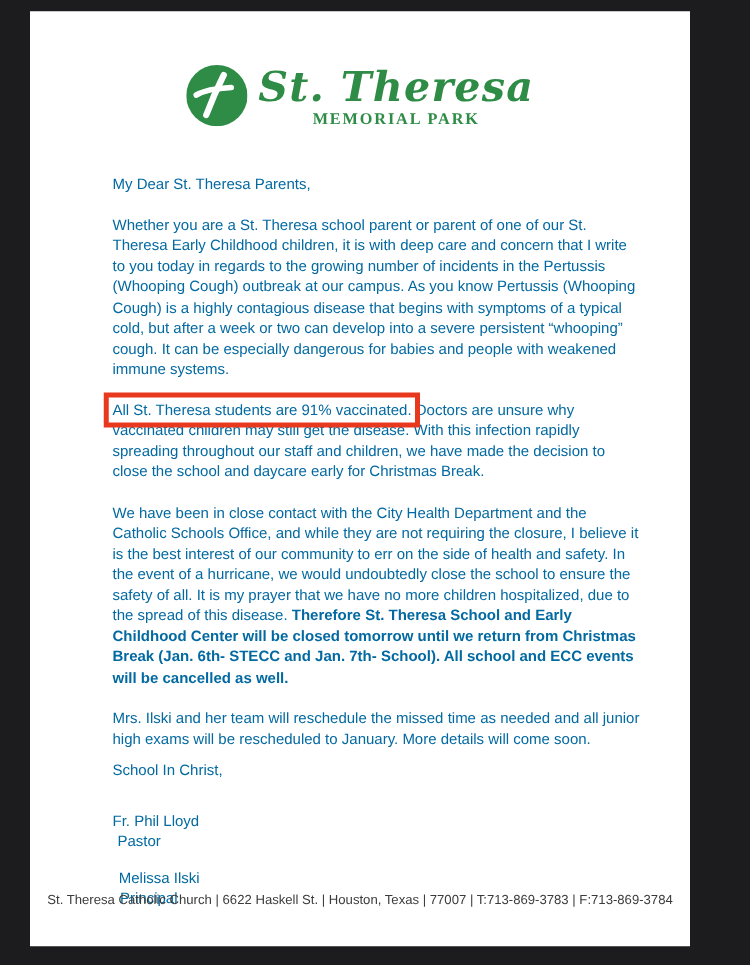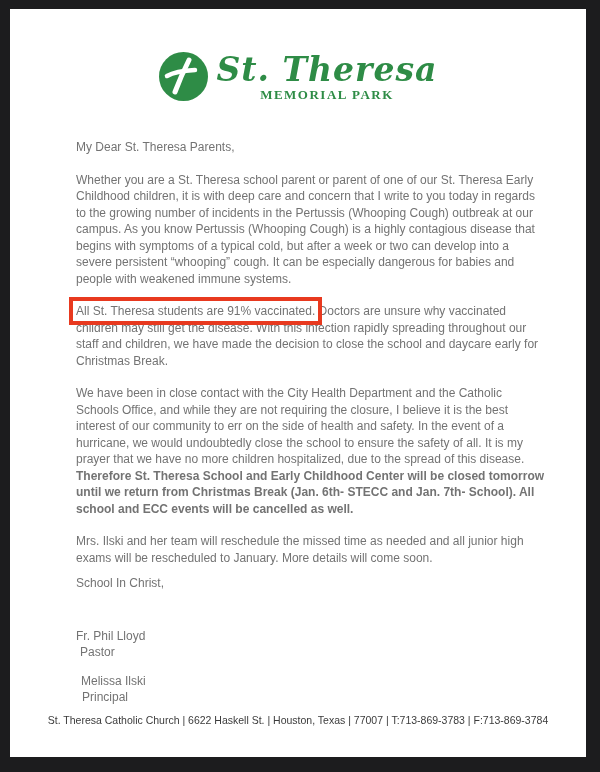--- a/index.html
+++ b/index.html
@@ -6,23 +6,23 @@
     margin: 0;
     padding: 0;
     width: 600px;
     height: 772px;
     background: #1c1c1e;
     font-family: "Liberation Sans", sans-serif;
     overflow: hidden;
   }
   .paper {
     position: absolute;
-    left: 10px;
+    left: 24px;
     top: 9px;
-    width: 576px;
+    width: 528px;
     height: 748px;
     background: #ffffff;
     overflow: hidden;
   }
   
   .logo {
     margin-top: 43px;
     display: flex;
     justify-content: center;
     align-items: flex-start;
@@ -55,36 +55,36 @@
     letter-spacing: 1.5px;
     color: var(--brand-green);
     margin-top: -1px;
     white-space: nowrap;
   }
   
   .content {
     margin: 36px 40px 0 66px;
     font-size: 12px;
     line-height: 16.5px;
-    color: #737373;
+    color: #0369a1;
   }
   .content p {
     margin: 0 0 9px 0;
   }
   .content p.para {
     margin-top: 16px;
   }
   .boxed {
     outline: 4px solid var(--highlight-red);
     outline-offset: 3px;
   }
   strong { font-weight: bold; }
   
   .signoff { margin-top: 16px; }
-  .sig-block { margin-top: 36px; }
+  .sig-block { margin-top: 24px; }
   .sig-block .sig-name { }
   .sig-block .sig-title { padding-left: 4px; }
   .sig-block.second { margin-top: 12px; }
   .sig-block.second .sig-name { padding-left: 5px; }
   .sig-block.second .sig-title { padding-left: 6px; }
   
   .footer {
     position: absolute;
     left: 0;
     bottom: 31px;

